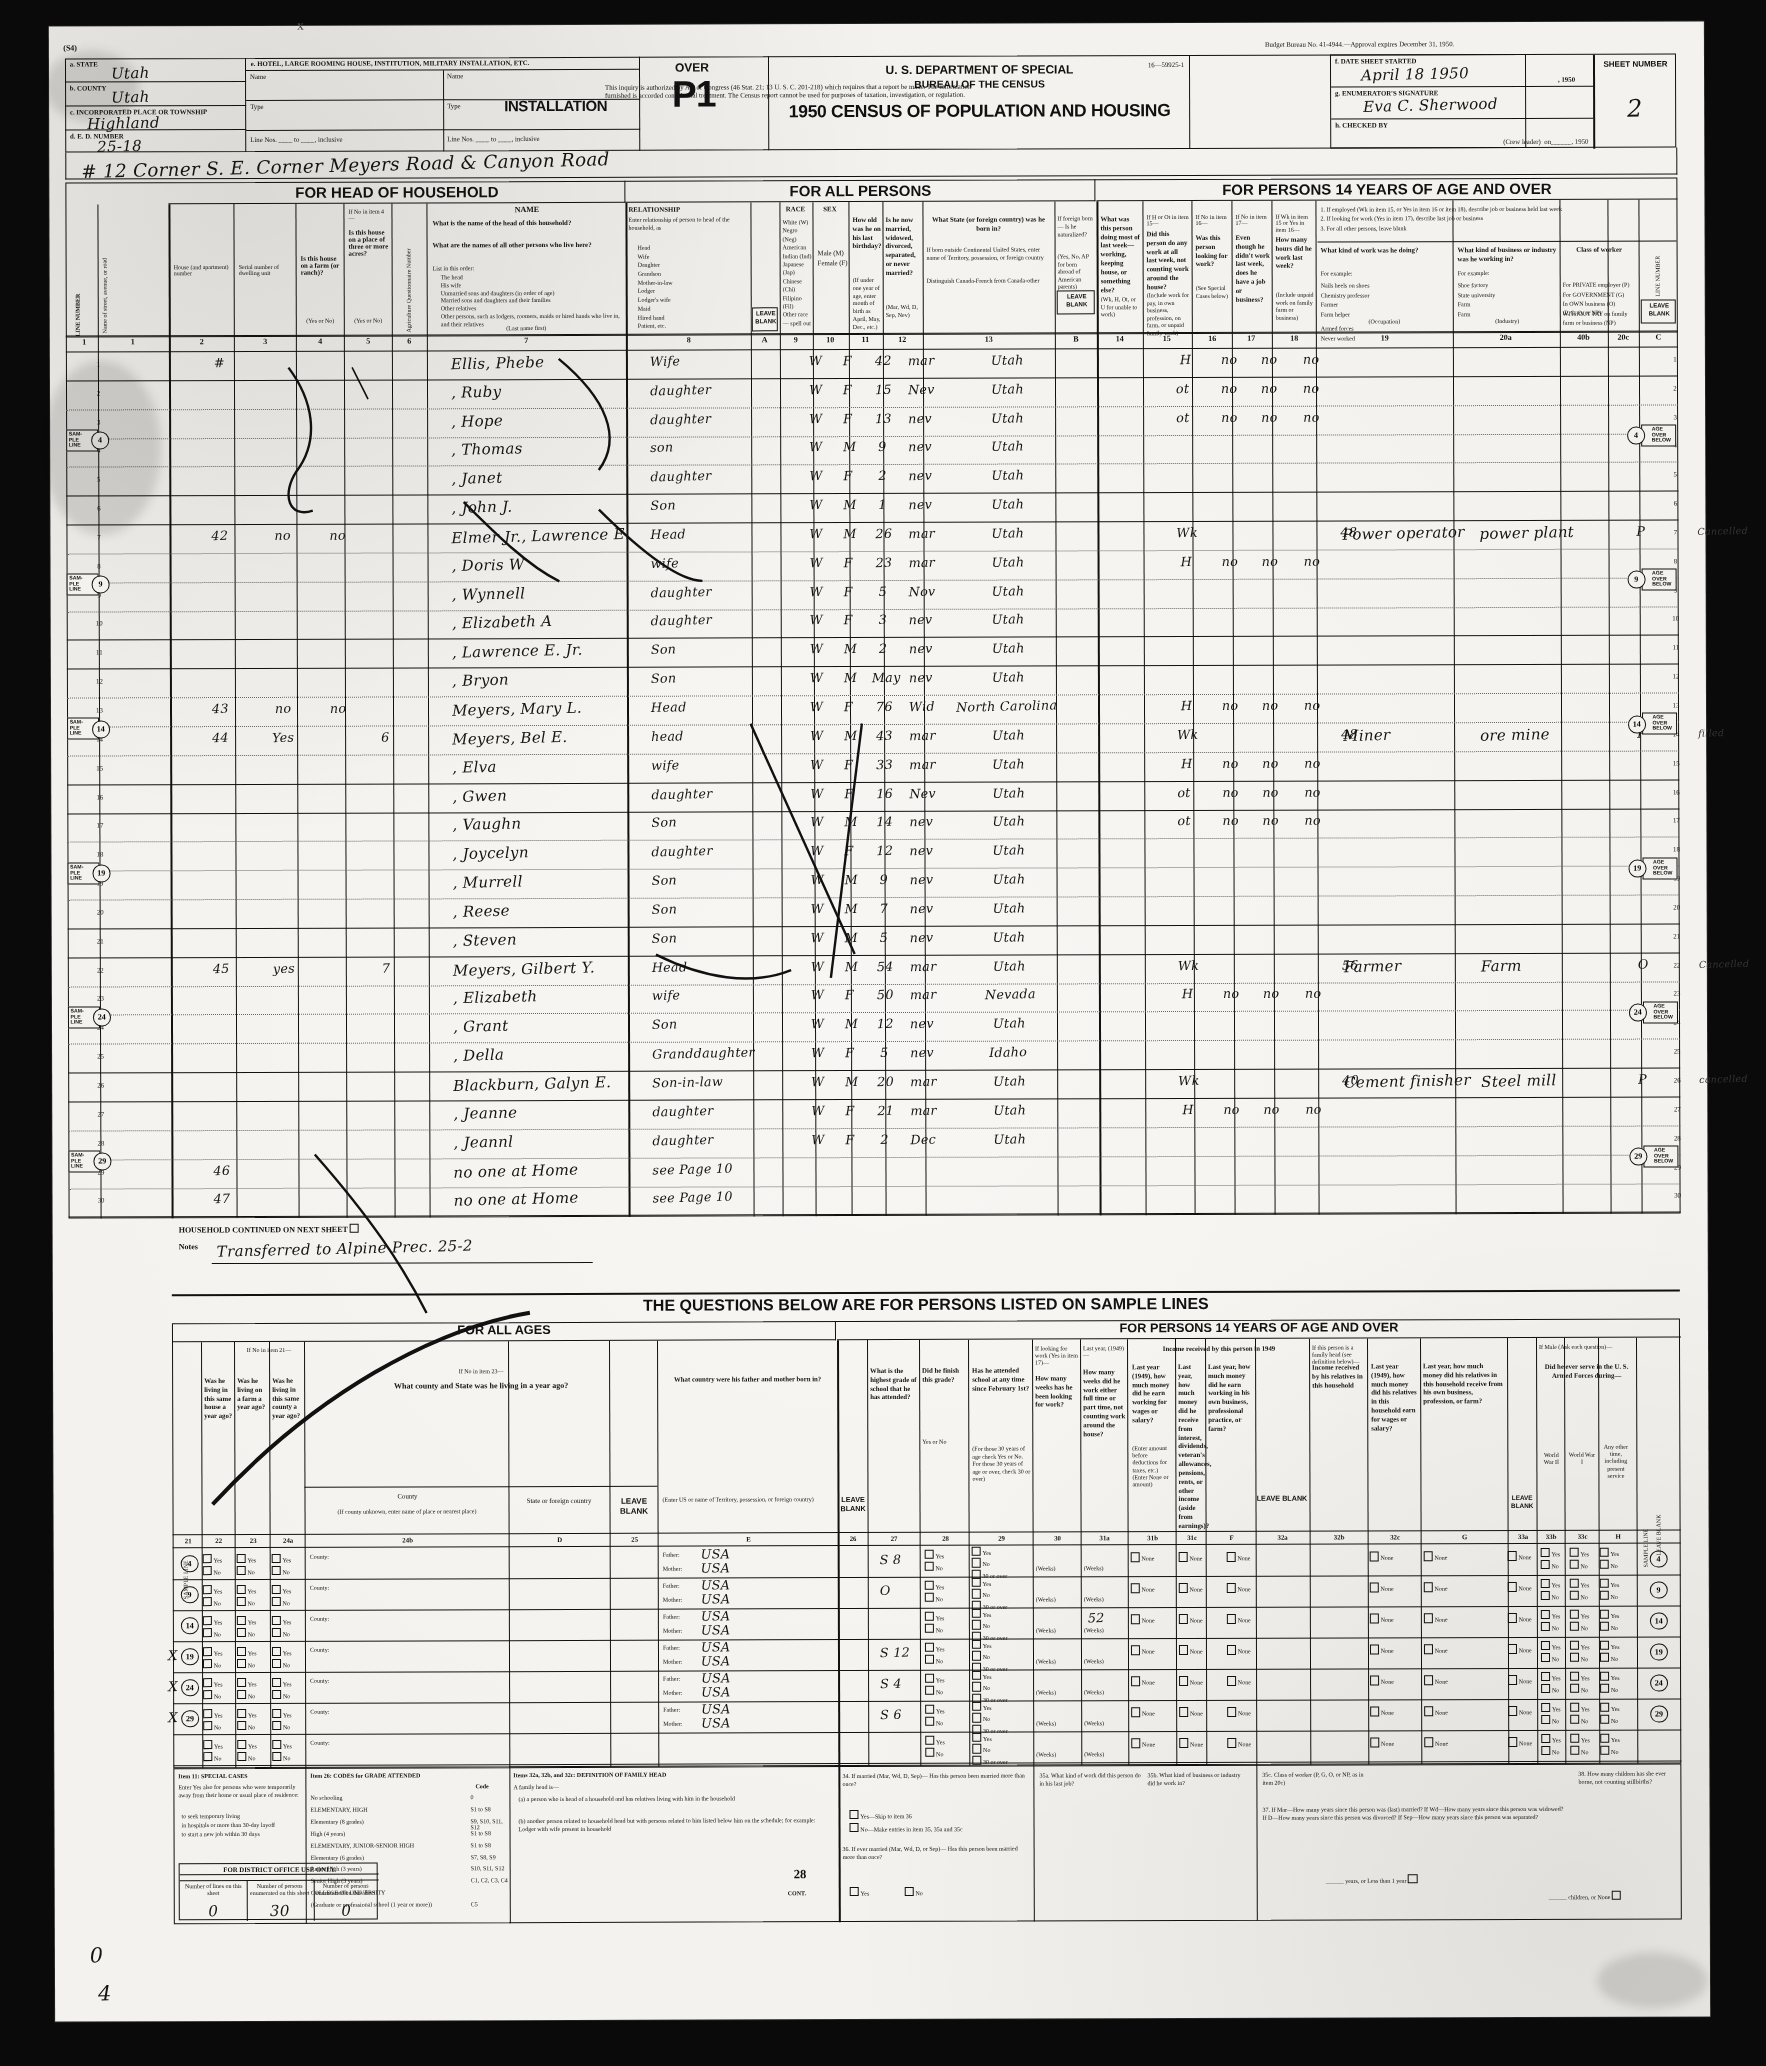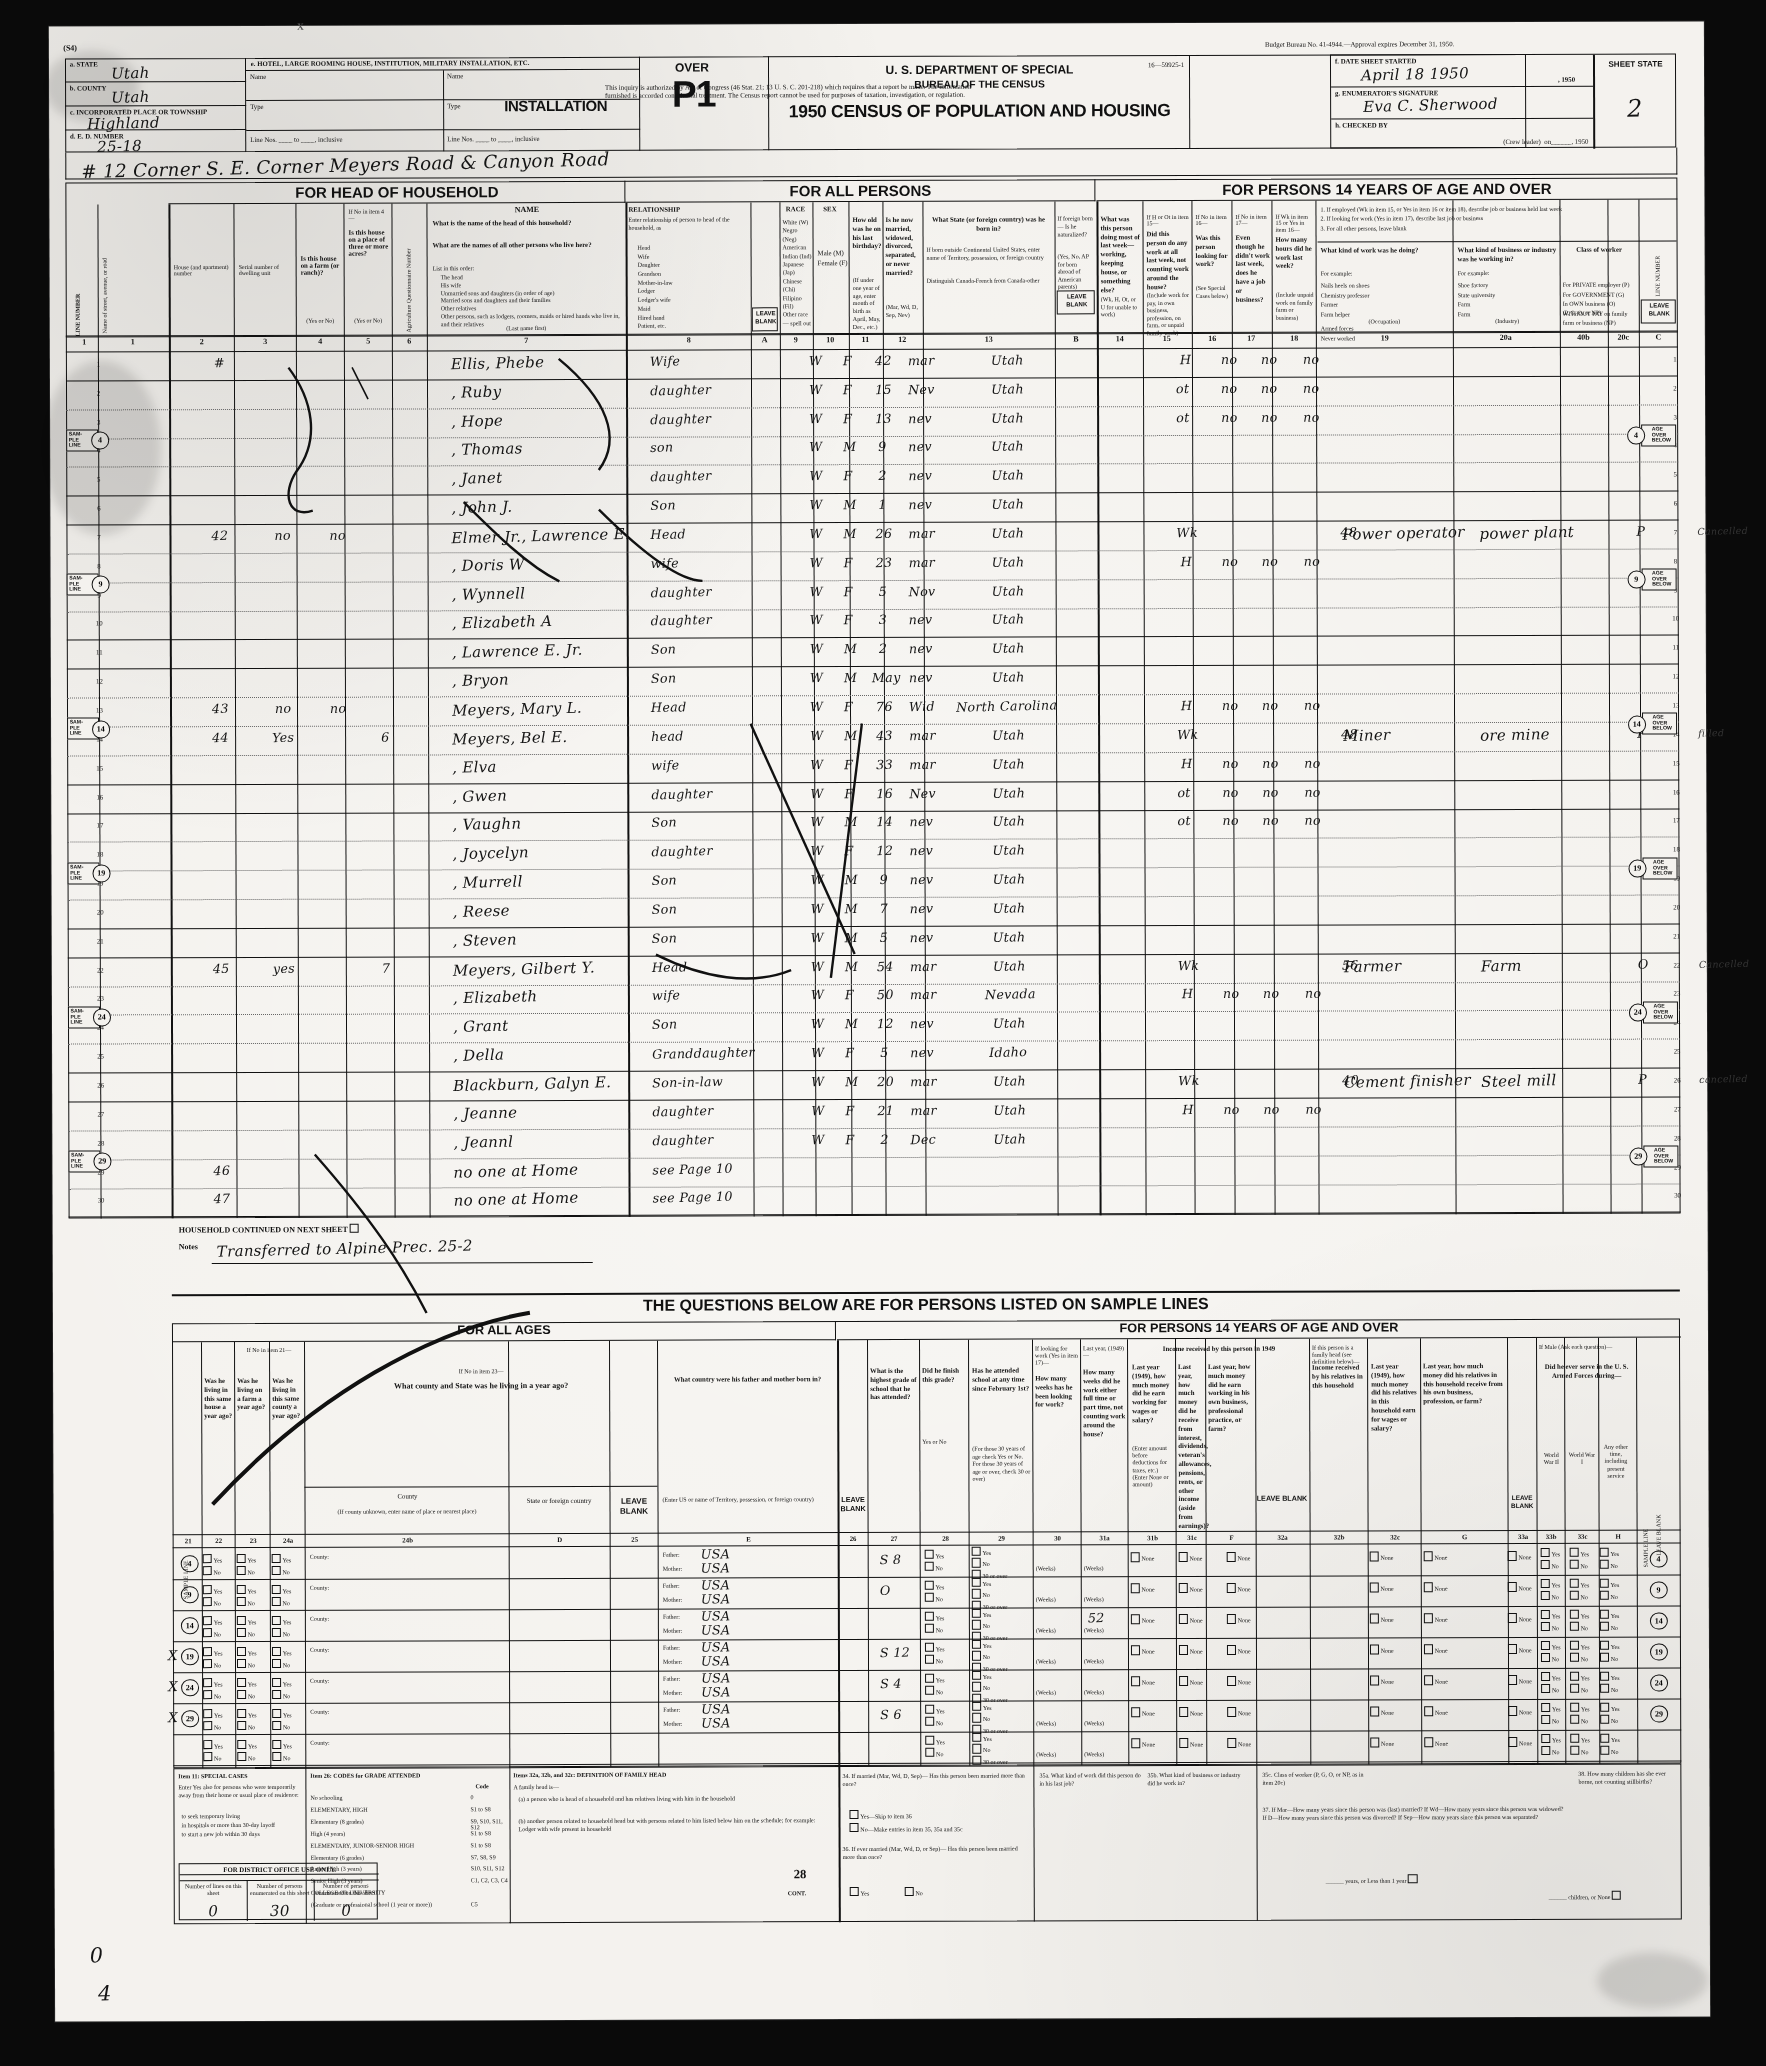--- a/index.html
+++ b/index.html
@@ -128,21 +128,21 @@
     <div class="lbl bold xs" style="left:4px;top:2.4px;">f. DATE SHEET STARTED</div>
     <div class="hw" style="left:30px;top:9.5px;">April 18 1950</div>
     <div class="lbl bold xs" style="left:227px;top:20.7px;">, 1950</div>
     <div class="lbl bold xs" style="left:4px;top:34px;">g. ENUMERATOR'S SIGNATURE</div>
     <div class="hw" style="left:32px;top:41px;">Eva C. Sherwood</div>
     <div class="lbl bold xs" style="left:4px;top:66px;">h. CHECKED BY</div>
     <div class="lbl xs" style="left:172px;top:83px;">(Crew leader)</div>
     <div class="lbl xs" style="left:213px;top:83px;">
       <span>on</span>______, <span>1950</span>
     </div>
-    <div class="lbl bold hd ctr" style="left:265px;top:4.8px;width:79px;font-size:8px;line-height:1.2;">SHEET STATE</div>
+    <div class="lbl bold hd ctr" style="left:265px;top:4.8px;width:79px;font-size:8px;line-height:1.2;">SHEET NUMBER</div>
     <div class="hw bg" style="left:296px;top:40px;font-size:24px;">2</div>
   </div>
 
   <div class="bx b1" style="left:16px;top:126px;width:1612px;height:27px;border-top:none;"></div>
   <div class="hw bg" style="left:32px;top:129px;"># 12 Corner S. E. Corner Meyers Road &amp; Canyon Road</div>
 
   <div class="bx b2" style="left:16px;top:156px;width:1612px;height:1036px;"></div>
 
   <div class="bx" style="left:119px;top:156px;width:457px;height:22px;border:1.6px solid #111;border-left:none;border-top:none;">
     <div class="lbl hd ctr" style="left:0;top:3.2px;width:457px;font-size:15px;">FOR HEAD OF HOUSEHOLD</div>

